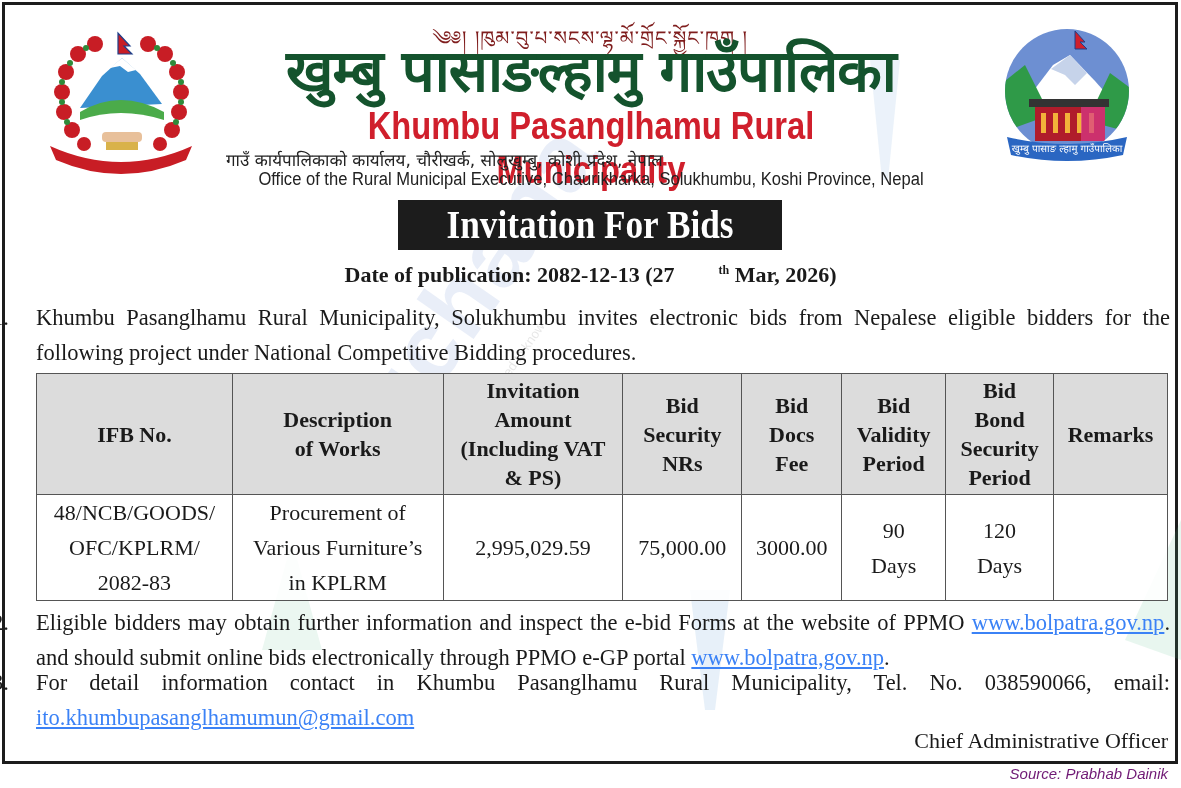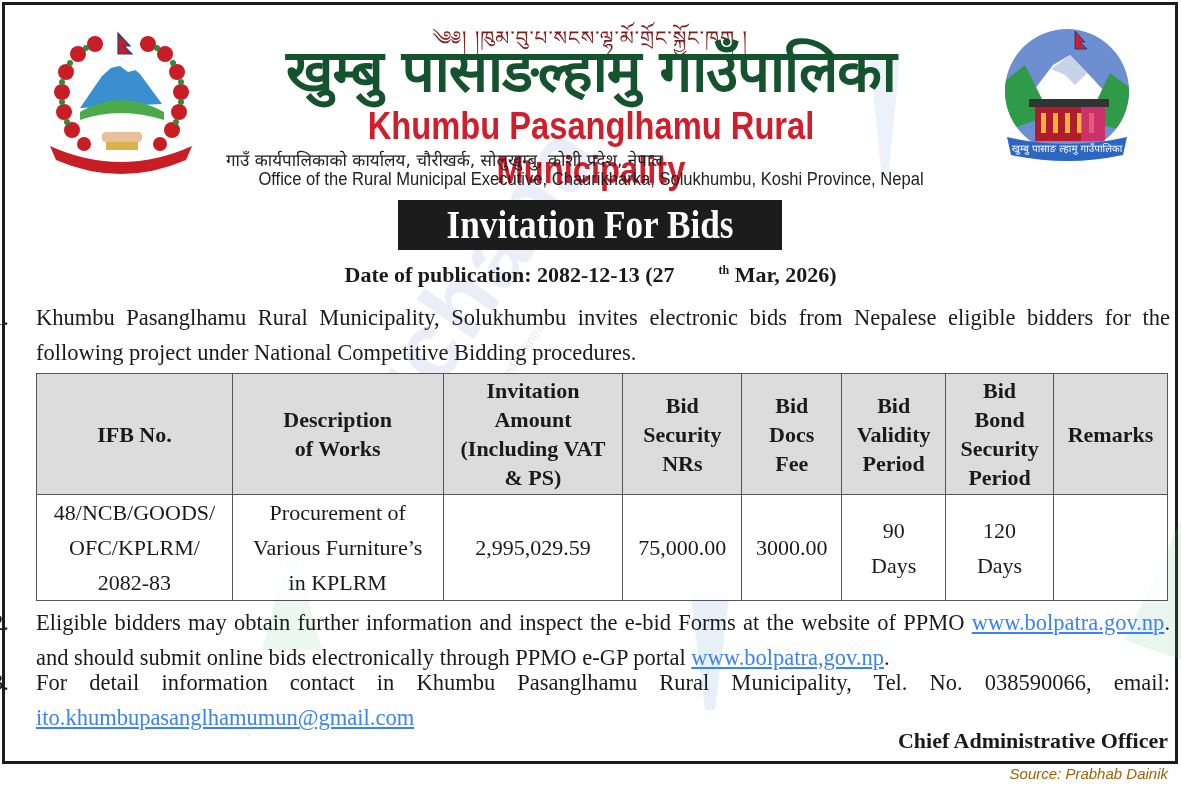--- a/index.html
+++ b/index.html
@@ -82,25 +82,25 @@
   }
   table.ifb th, table.ifb td {
     border: 1.5px solid #555; text-align: center; vertical-align: middle; padding: 0 3px;
   }
   table.ifb th {
     background: #dcdcdc; font-weight: bold; line-height: 29px; height: 120px;
   }
   table.ifb td { line-height: 35px; height: 103px; background: rgba(255,255,255,0.85); }
 
   .signature {
-    position: absolute; right: 13px; top: 728px; font-weight: bold; font-size: 22px; color: #1a1a1a;
+    position: absolute; right: 13px; top: 728px; font-weight: normal; font-size: 22px; color: #1a1a1a;
   }
   .source {
     position: absolute; right: 13px; top: 765px; font-family: "Liberation Sans", sans-serif;
-    font-style: italic; font-size: 15px; color: #a16207;
+    font-style: italic; font-size: 15px; color: #701a75;
   }
 </style>
 </head>
 <body>
 
 <div class="frame"></div>
 
 <div class="watermark">Suchana</div>
 <div class="watermark-sub">something how you need to know</div>
 <svg class="deco-shape" style="left:262px;top:540px" width="60" height="110">

